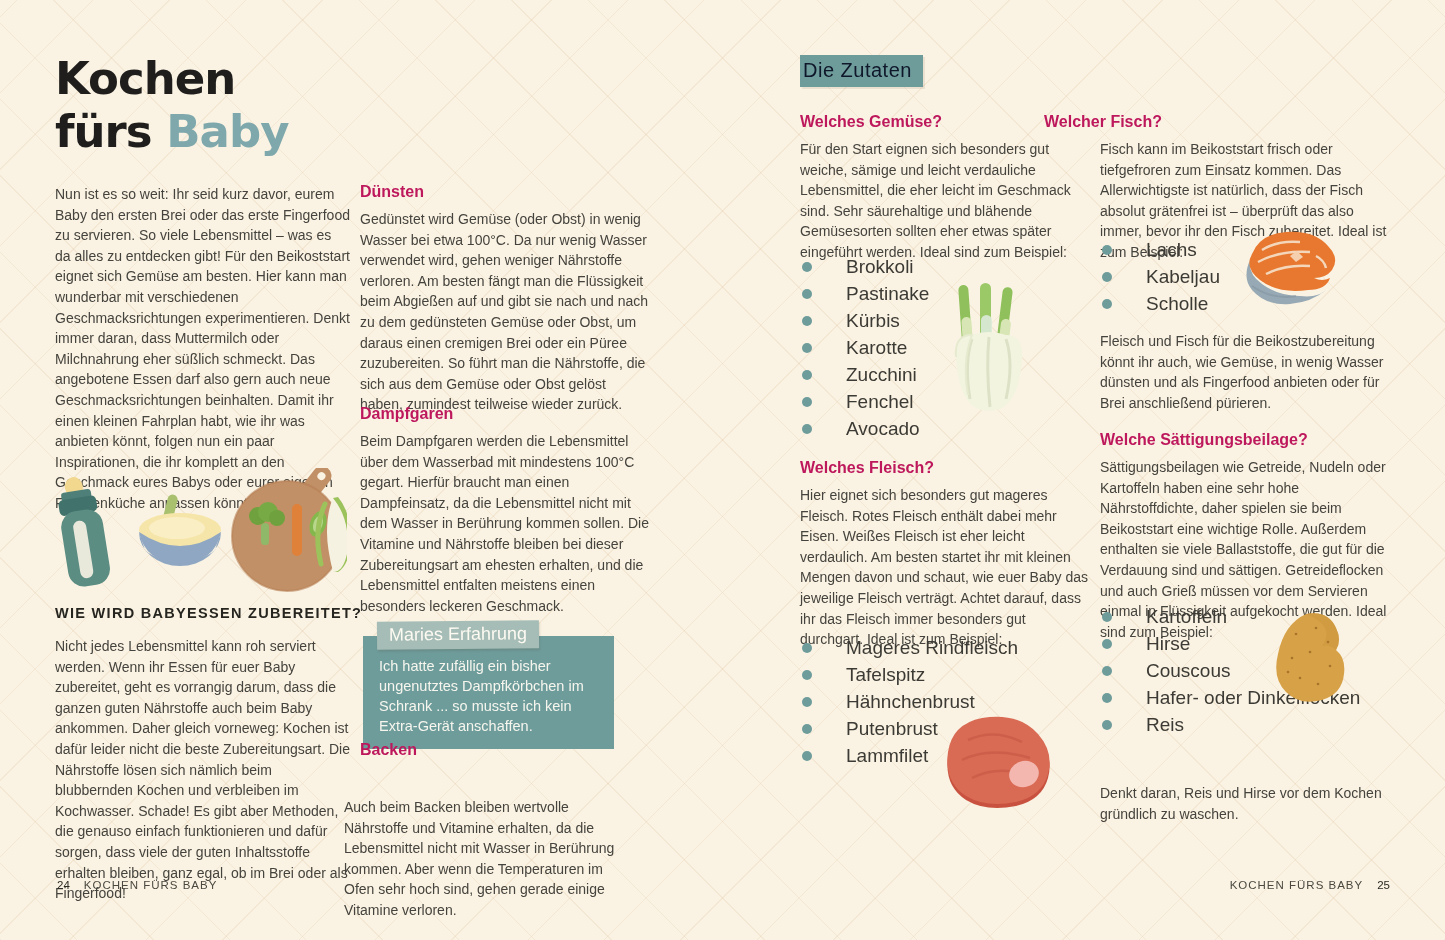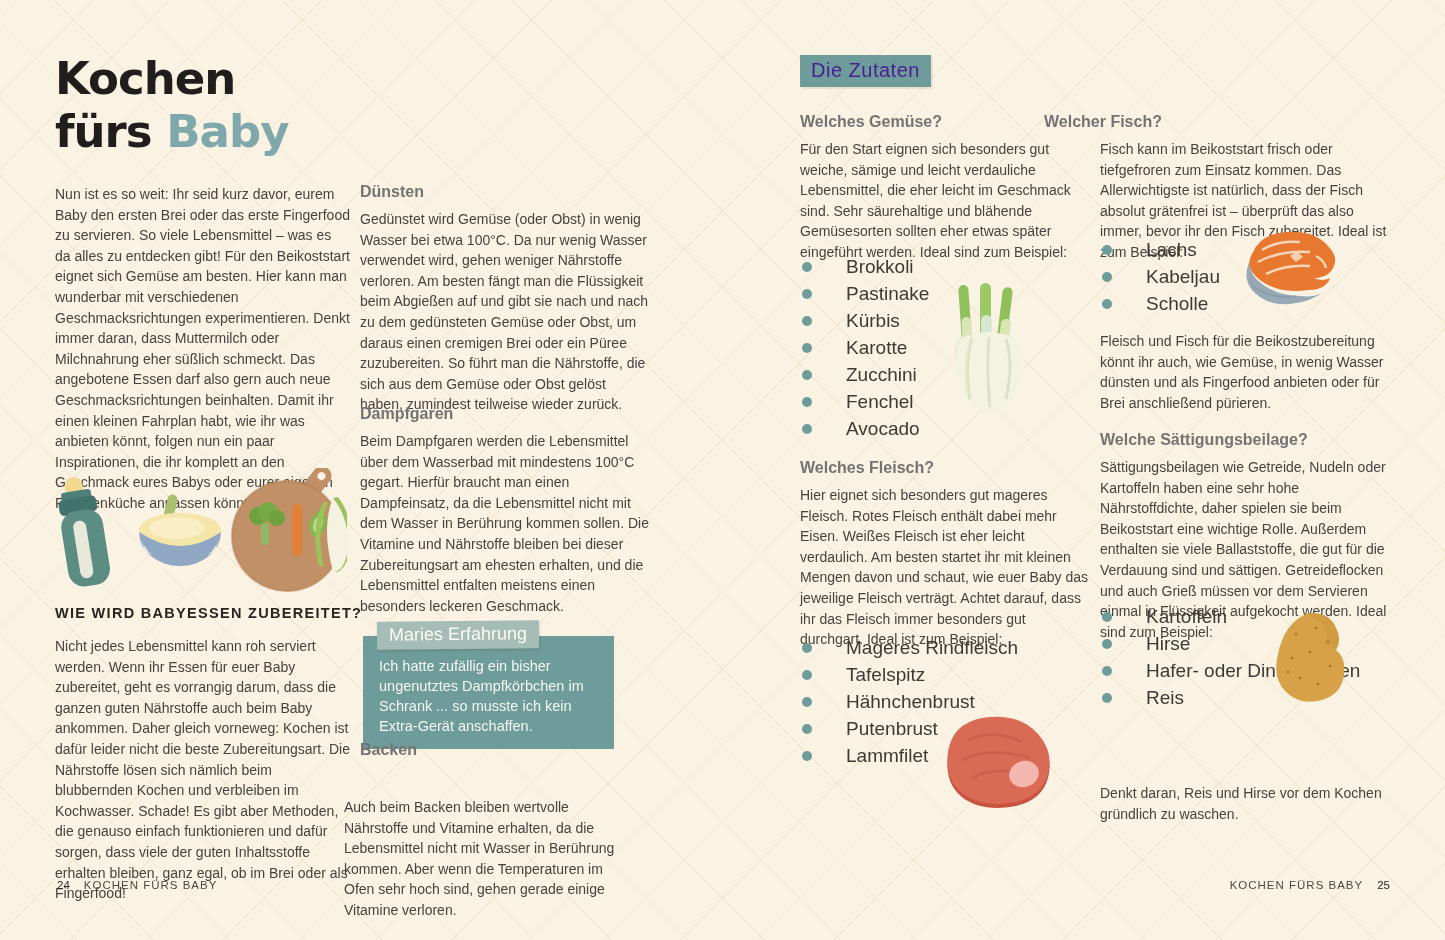--- a/index.html
+++ b/index.html
@@ -21,26 +21,26 @@
   .abs{position:absolute;}
   
   .book-title{
     font-family:"DejaVu Sans",sans-serif;
     font-weight:700;font-size:45px;line-height:53px;letter-spacing:-1px;
     color:#1f1e1c;
   }
   .book-title .accent{color:#7fa8ac;}
   
   .p{font-size:14px;line-height:20.6px;color:#45433d;}
-  .h2{font-weight:700;font-size:16px;color:#737373;line-height:20px;}
+  .h2{font-weight:700;font-size:16px;color:#be185d;line-height:20px;}
   .h2-caps{font-weight:700;font-size:14.5px;letter-spacing:1.3px;color:#26251f;}
   
   .badge{
-    display:inline-block;background:#6e9c9b;color:#4c1d95;
-    font-size:20px;line-height:22px;padding:4px 11px 6px 11px;
+    display:inline-block;background:#6e9c9b;color:#0f172a;
+    font-size:20px;line-height:22px;padding:4px 11px 6px 3px;
     box-shadow:2px 2px 0 rgba(120,100,70,0.12);
     letter-spacing:0.5px;
   }
   .maries-wrap{width:251px;}
   .maries-tab{
     display:inline-block;background:#a5bdb6;color:#fdfaf2;
     font-size:18px;line-height:20px;padding:3px 12px 5px 12px;
     margin-left:14px;position:relative;z-index:2;
     box-shadow:1px 2px 2px rgba(90,80,60,0.18);
     transform:rotate(-0.6deg);
@@ -257,20 +257,24 @@
   <li>
       <span class="dot"></span>
       <span class="btxt">Kartoffeln</span>
     </li>
   <li>
       <span class="dot"></span>
       <span class="btxt">Hirse</span>
     </li>
   <li>
       <span class="dot"></span>
+      <span class="btxt">Couscous</span>
+    </li>
+  <li>
+      <span class="dot"></span>
       <span class="btxt">Hafer- oder Dinkelflocken</span>
     </li>
   <li>
       <span class="dot"></span>
       <span class="btxt">Reis</span>
     </li>
 </ul>
 
 <svg class="abs" style="left:1272px;top:612px;" width="76" height="94" viewBox="0 0 76 94">
   <path d="M34 2 Q56 -2 64 16 Q70 28 64 38 Q74 46 72 62 Q70 82 50 88 Q28 94 14 80 Q0 66 6 42 Q12 12 34 2 Z" fill="#d7a148"></path>

